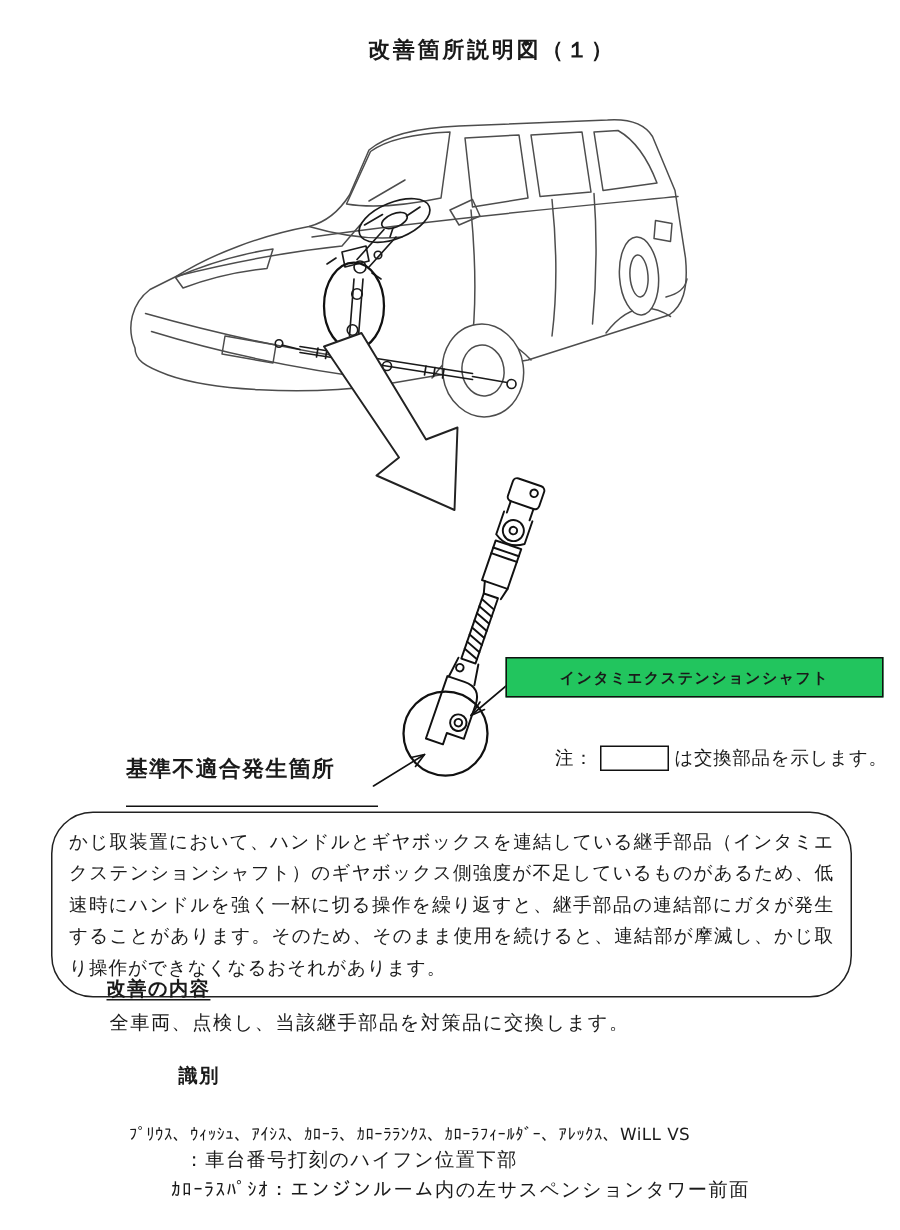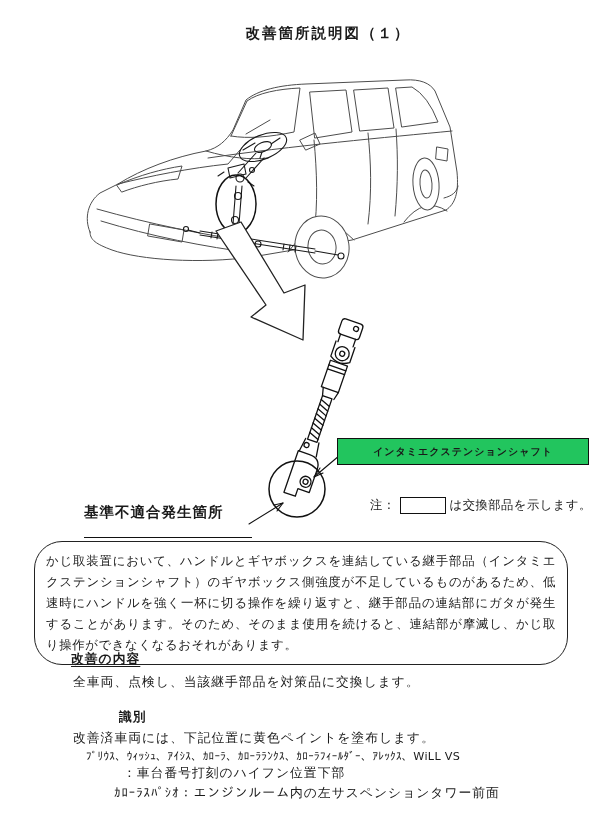--- a/index.html
+++ b/index.html
@@ -186,18 +186,17 @@
     <span class="swap-box"></span>
     <span>は交換部品を示します。</span>
   </div>
 
   <div class="abs desc-box">かじ取装置において、ハンドルとギヤボックスを連結している継手部品（インタミエクステンションシャフト）のギヤボックス側強度が不足しているものがあるため、低速時にハンドルを強く一杯に切る操作を繰り返すと、継手部品の連結部にガタが発生することがあります。そのため、そのまま使用を続けると、連結部が摩滅し、かじ取り操作ができなくなるおそれがあります。</div>
 
   <div class="abs sec-heading underlined" style="left:47px;top:651px;">改善の内容</div>
   <div class="abs sec-body" style="left:73px;top:674px;">全車両、点検し、当該継手部品を対策品に交換します。</div>
 
   <div class="abs sec-heading" style="left:47px;top:709px;margin-left:48px;">識別</div>
-  <div class="abs sec-body" style="left:73px;top:730px;">改善済車両には、下記位置に黄色ペイントを塗布します。</div>
   <div class="abs small-kana" style="left:86px;top:750px;">ﾌﾟﾘｳｽ、ｳｨｯｼｭ、ｱｲｼｽ、ｶﾛｰﾗ、ｶﾛｰﾗﾗﾝｸｽ、ｶﾛｰﾗﾌｨｰﾙﾀﾞｰ、ｱﾚｯｸｽ、WiLL VS</div>
   <div class="abs sec-body" style="left:123px;top:765px;">：車台番号打刻のハイフン位置下部</div>
   <div class="abs sec-body" style="left:86px;top:785px;margin-left:28px;">ｶﾛｰﾗｽﾊﾟｼｵ：エンジンルーム内の左サスペンションタワー前面</div>
 
 </div>
 
 </body></html>

